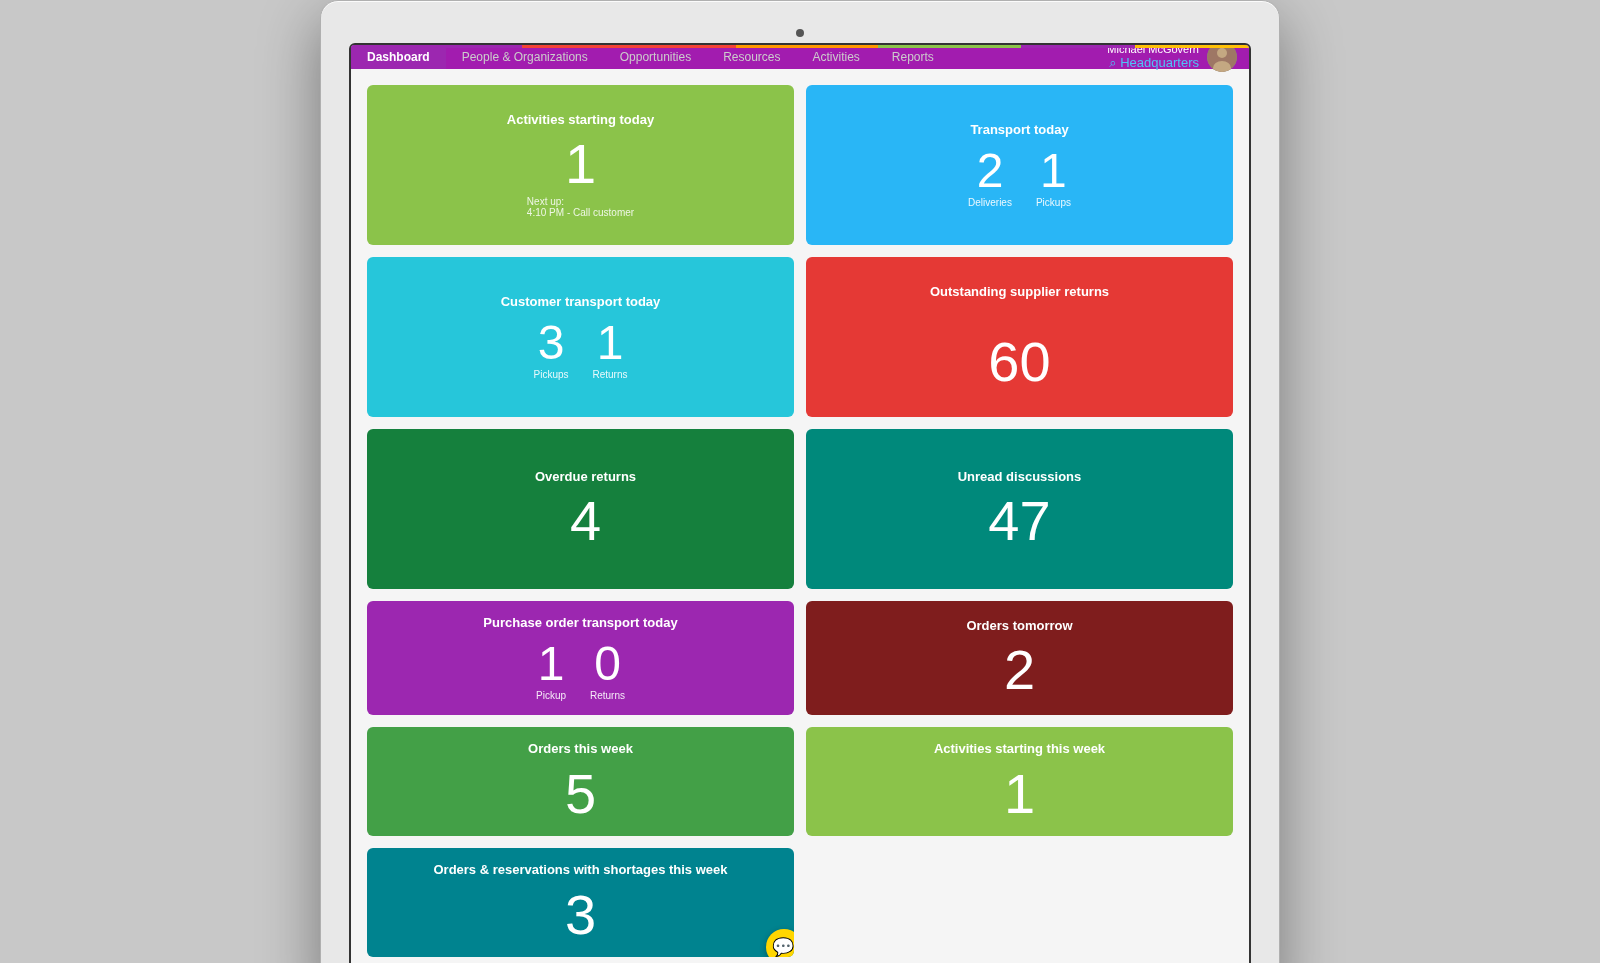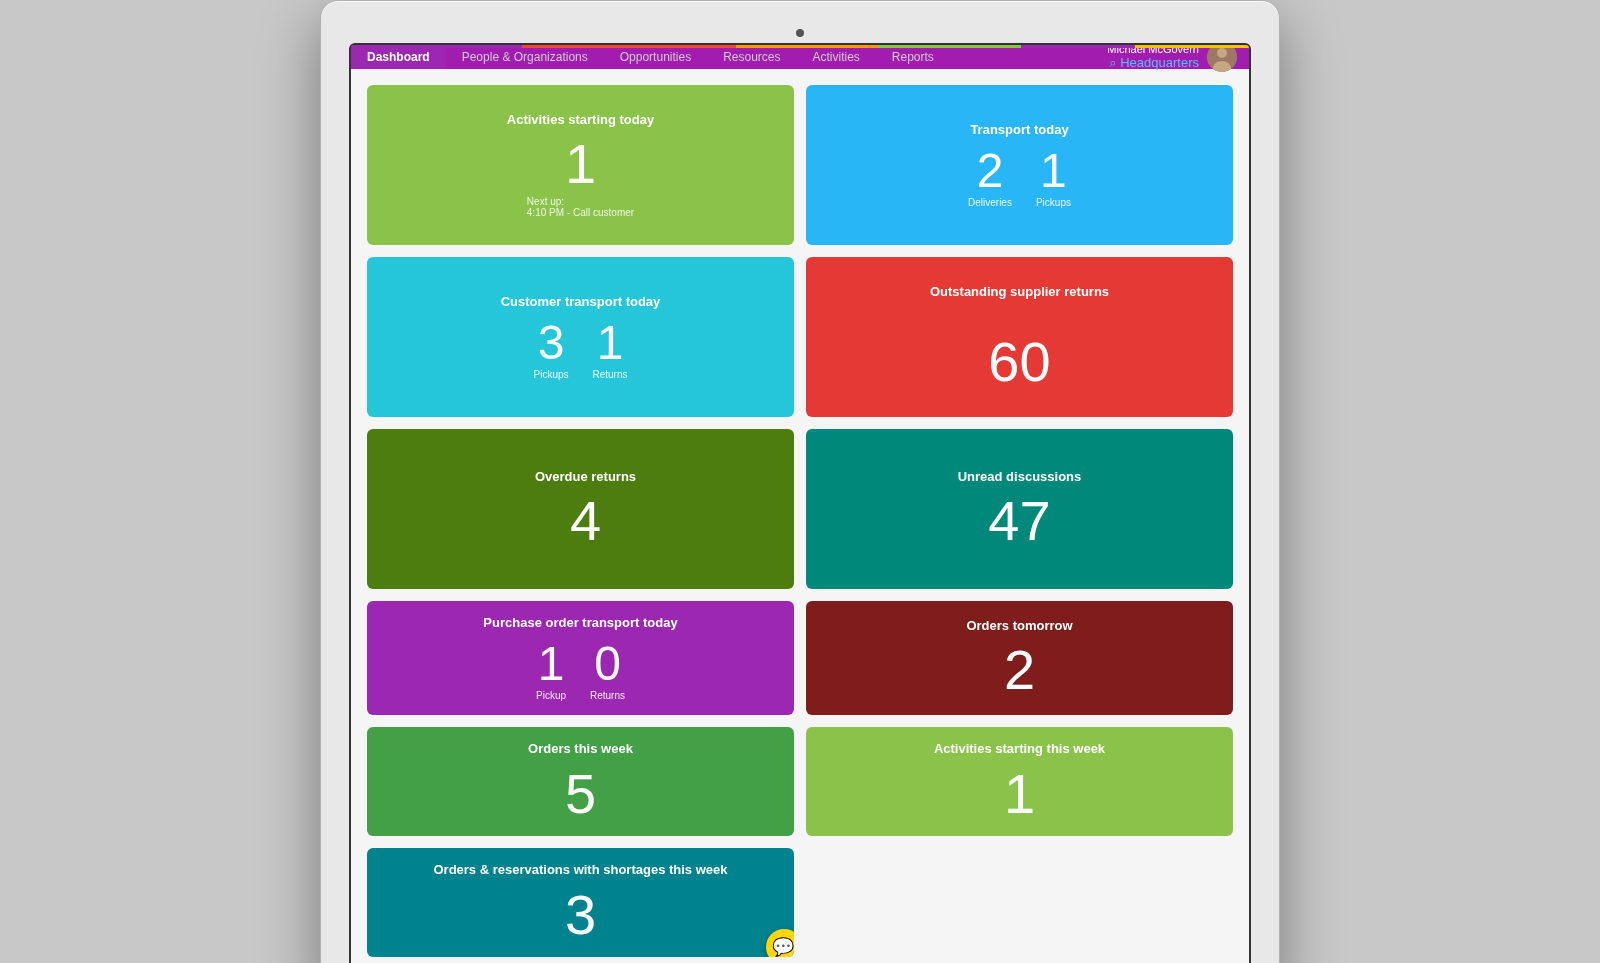--- a/index.html
+++ b/index.html
@@ -190,21 +190,21 @@
       color: rgba(255,255,255,0.9);
       font-size: 10px;
       margin-top: 2px;
     }
 
     
     .bg-green-light { background-color: #8bc34a; }
     .bg-blue-bright { background-color: #29b6f6; }
     .bg-cyan-bright { background-color: #26c6da; }
     .bg-red { background-color: #e53935; gap: 25px; }
-    .bg-orange { background-color: #4d7c0f; padding-left: 24px; }
+    .bg-orange { background-color: #15803d; padding-left: 24px; }
     .bg-teal { background-color: #00897b; }
     .bg-purple-dark { background-color: #880e4f; }
     .bg-purple-light { background-color: #9c27b0; }
     .bg-green-yellow { background-color: #7f1d1d; }
     .bg-green { background-color: #43a047; }
     .bg-green-lime { background-color: #8bc34a; align-items: center; }
     .bg-teal-dark { background-color: #00838f; }
 
     
     .chat-btn {

